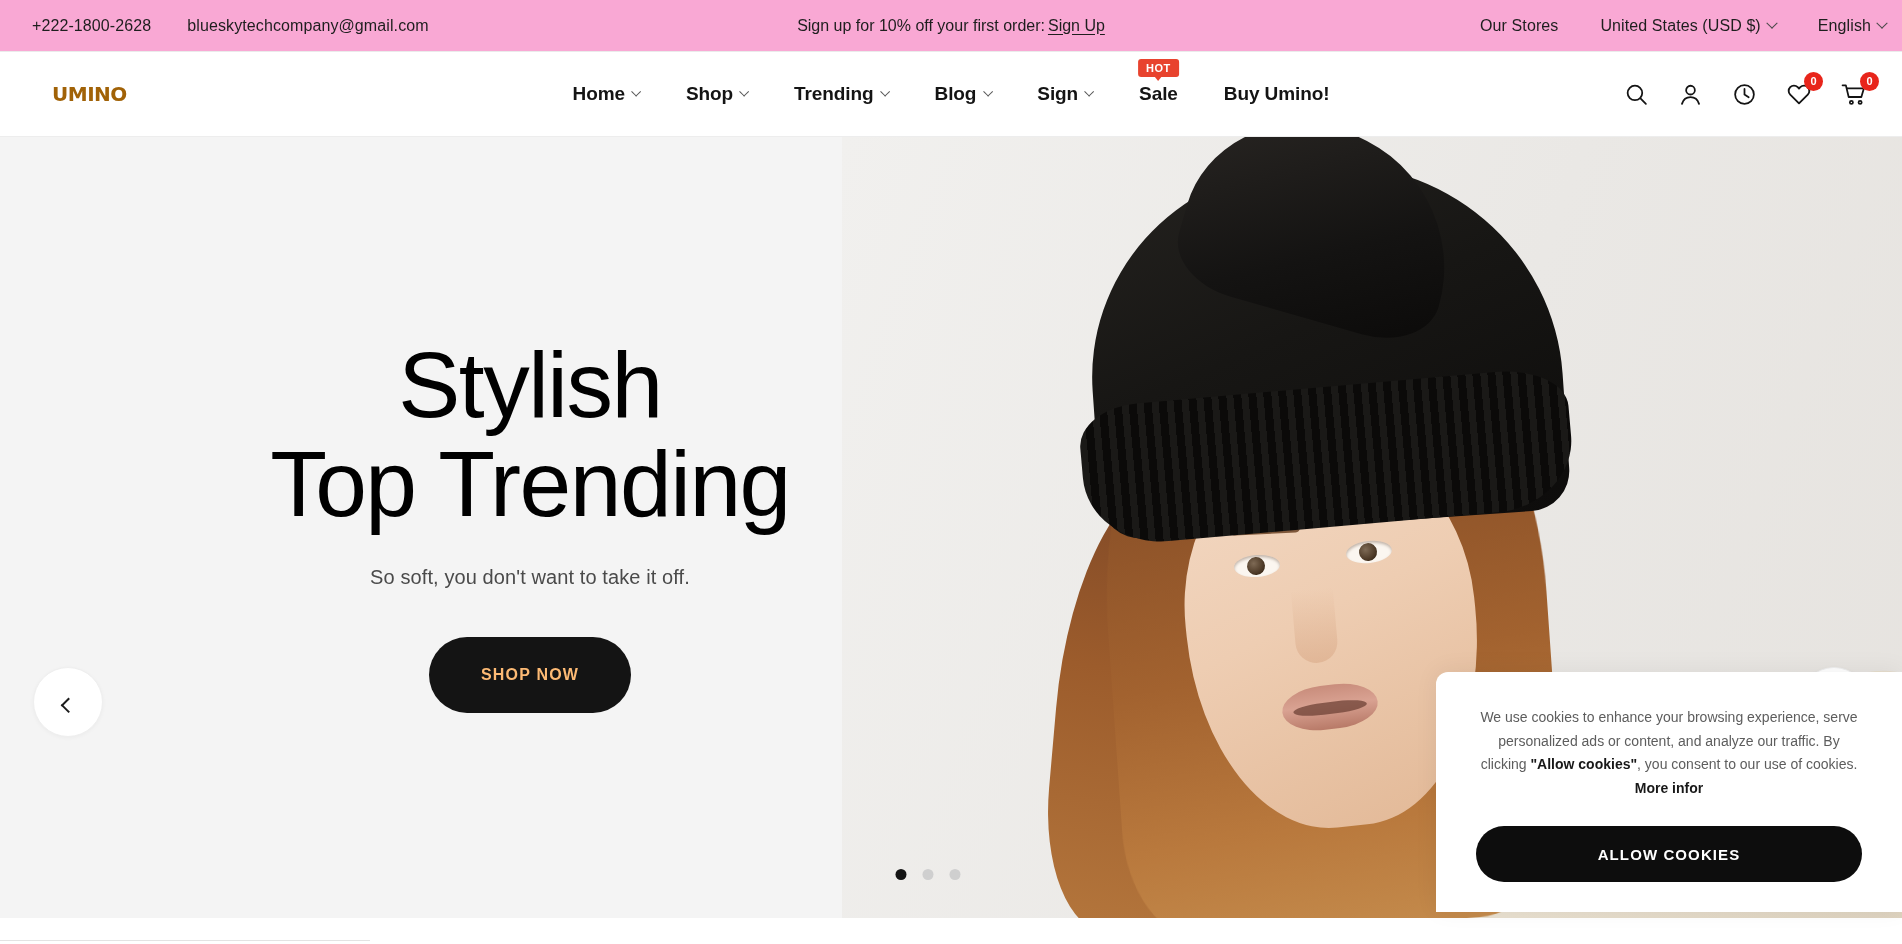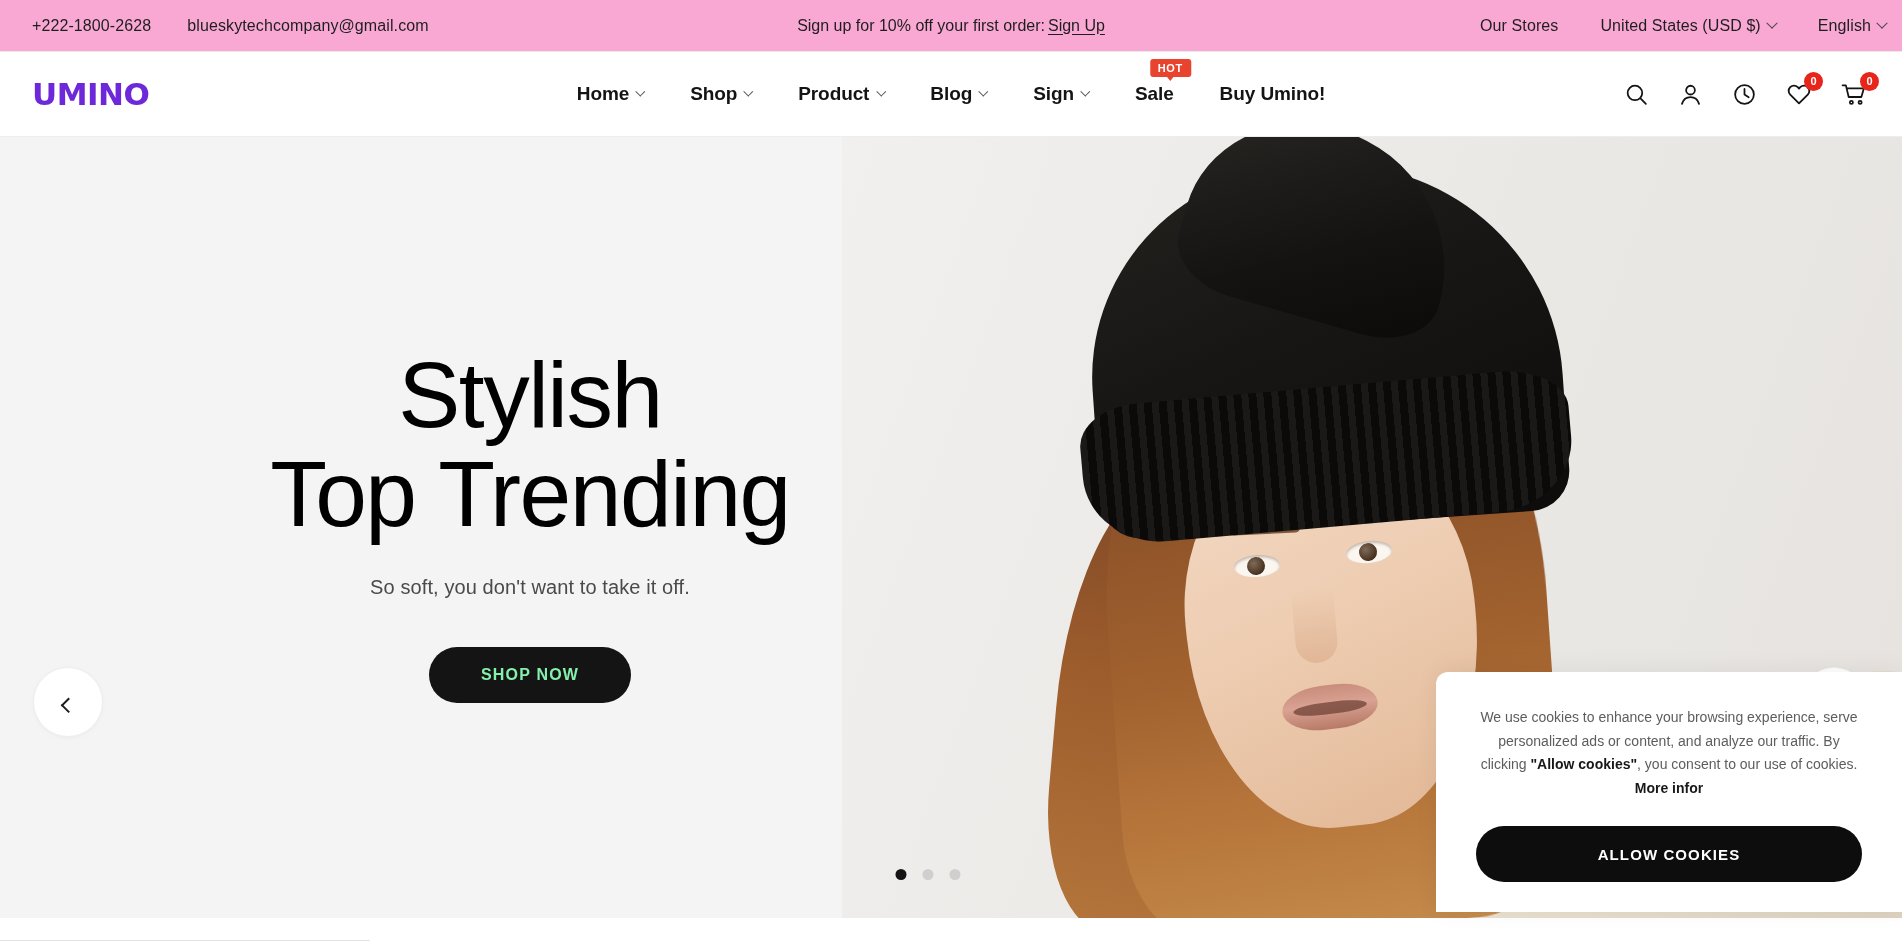--- a/index.html
+++ b/index.html
@@ -40,41 +40,41 @@
     transform:rotate(45deg) translate(-2px,-2px);
   }
 
   
   .header {
     position:relative; height:85px; width:100%;
     background:#ffffff; display:flex; align-items:center;
     border-bottom:1px solid #ededed;
   }
   .logo {
-    padding-left:32px; font-size:31px; font-weight:800;
-    letter-spacing:-0.5px; color:#6d28d9; cursor:pointer;
+    padding-left:52px; font-size:20px; font-weight:800;
+    letter-spacing:-0.5px; color:#a16207; cursor:pointer;
     font-family:"DejaVu Sans", sans-serif;
   }
   .nav {
     position:absolute; left:50%; transform:translateX(-50%);
     display:flex; align-items:center; gap:0;
   }
   .nav-item {
     position:relative; display:flex; align-items:center; gap:8px;
     padding:0 23px; font-size:19px; font-weight:600; color:#141414;
     cursor:pointer; white-space:nowrap; letter-spacing:-0.1px;
   }
   .nav-item .chev {
     width:7px; height:7px; border-right-width:1.6px; border-bottom-width:1.6px;
     border-color:#555; transform:rotate(45deg) translate(-2px,-2px);
   }
   .hot-badge {
     position:absolute; top:-24px; left:50%; transform:translateX(-50%);
     background:#e8432e; color:#fff; font-size:11px; font-weight:700;
-    letter-spacing:.6px; padding:3px 8px 3px 8px; border-radius:3px;margin-left:16px;
+    letter-spacing:.6px; padding:3px 8px 3px 8px; border-radius:3px;
   }
   .hot-badge:after {
     content:""; position:absolute; bottom:-4px; left:50%;
     transform:translateX(-50%);
     border-left:4px solid transparent; border-right:4px solid transparent;
     border-top:5px solid #e8432e;
   }
   .header-icons {
     margin-left:auto; display:flex; align-items:center; gap:29px; padding-right:34px;
   }
@@ -207,22 +207,22 @@
   .hero-title {
     font-size:93px; line-height:1.06; font-weight:400; color:#000000;
     text-align:center; letter-spacing:-1.5px;
     font-family:"Liberation Sans", sans-serif;
   }
   .hero-sub {
     margin-top:32px; font-size:20px; color:#4a4a4a; text-align:center; letter-spacing:.1px;
   }
   .hero-cta {
     margin-top:48px; display:inline-flex; align-items:center; justify-content:center;
-    background:#141414; color:#86efac; border:none; border-radius:60px;
-    padding:0 52px; height:56px; font-size:16px; font-weight:700;
+    background:#141414; color:#fdba74; border:none; border-radius:60px;
+    padding:0 52px; height:76px; font-size:16px; font-weight:700;
     letter-spacing:1.2px; cursor:pointer; font-family:"Liberation Sans", sans-serif;
   }
 
   .car-arrow {
     position:absolute; top:530px; width:70px; height:70px; border-radius:50%;
     background:#ffffff; border:1px solid #efefef; display:flex;
     align-items:center; justify-content:center; cursor:pointer; z-index:6;
     box-shadow:0 1px 4px rgba(0,0,0,.04);
   }
   .car-arrow.left { left:33px; }
@@ -297,21 +297,21 @@
     <nav class="nav">
       <div class="nav-item">
         <span>Home</span>
         <span class="chev"></span>
       </div>
       <div class="nav-item">
         <span>Shop</span>
         <span class="chev"></span>
       </div>
       <div class="nav-item">
-        <span>Product</span>
+        <span>Trending</span>
         <span class="chev"></span>
       </div>
       <div class="nav-item">
         <span>Blog</span>
         <span class="chev"></span>
       </div>
       <div class="nav-item">
         <span>Sign</span>
         <span class="chev"></span>
       </div>

